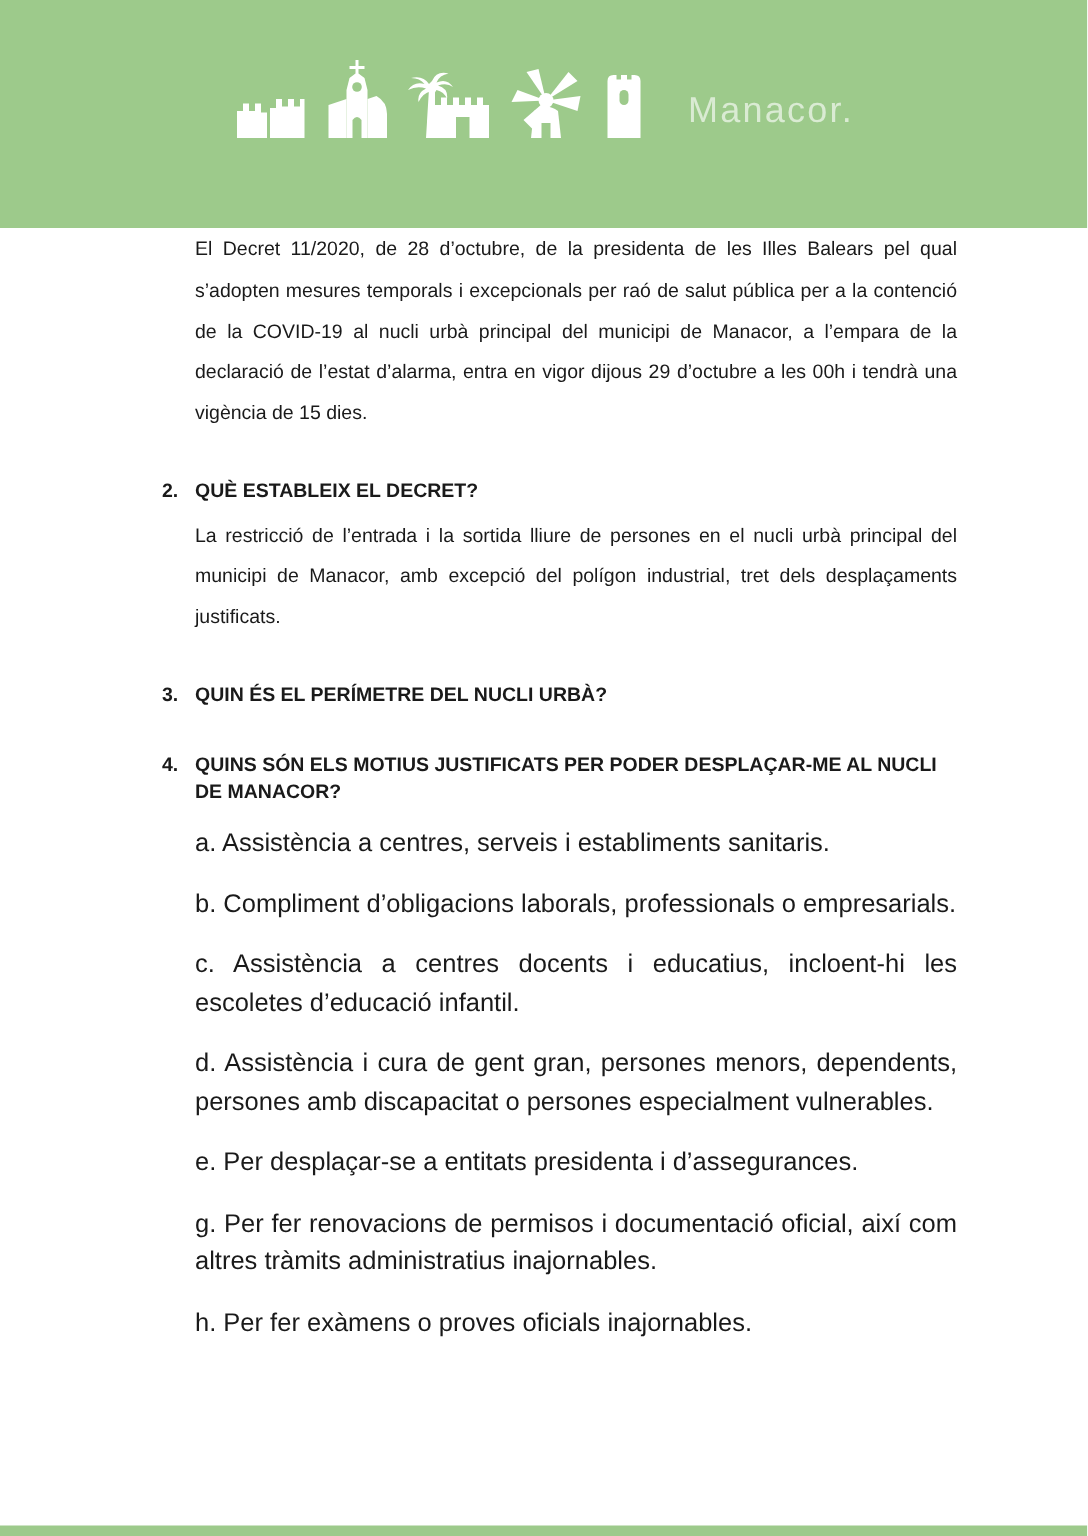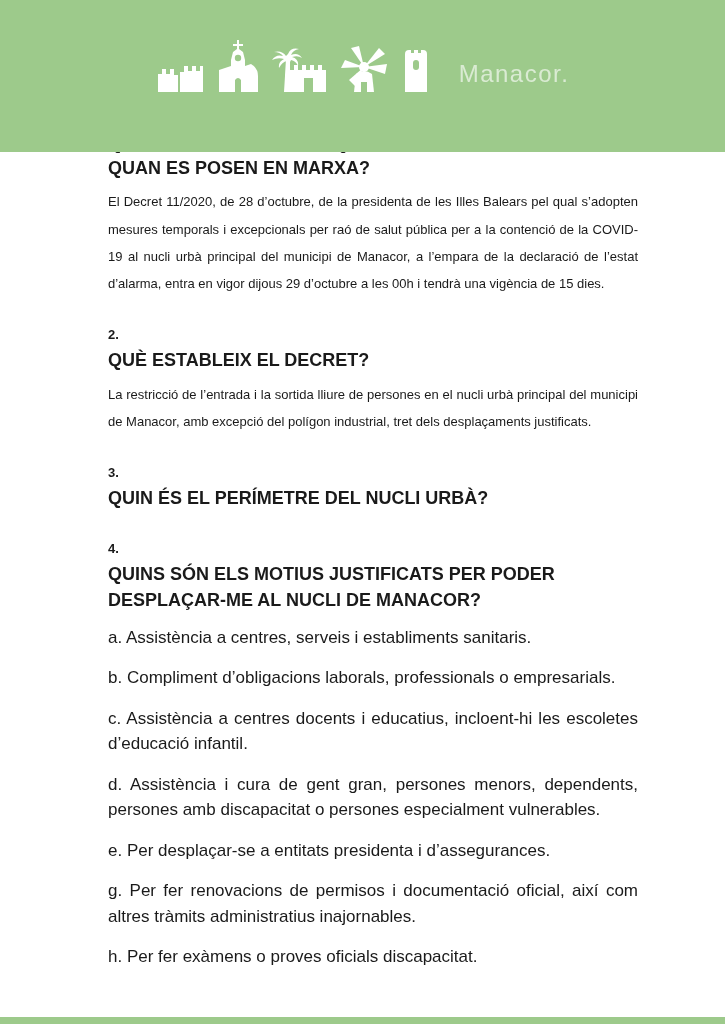--- a/index.html
+++ b/index.html
@@ -58,31 +58,30 @@
     font-size: 13.5px;
     font-weight: bold;
     line-height: 1.55;
   }
   .faq {
     margin: 36px 87px 0 108px;
   }
   .faq-item {
     display: flex;
     margin-bottom: 29px;
-    flex-direction: column;
   }
   .faq-num {
     flex: 0 0 22px;
     font-size: 13px;
     font-weight: bold;
     line-height: 1.4;
   }
   .faq-content { flex: 1; }
   .faq-question {
-    font-size: 18px;
+    font-size: 13px;
     font-weight: bold;
     line-height: 1.4;
   }
   .faq-answer {
     margin-top: 7px;
     font-size: 13px;
     line-height: 2.1;
     text-align: justify;
   }
   .faq-subitem {
@@ -186,21 +185,21 @@
     <div class="faq-item">
       <div class="faq-num">4.</div>
       <div class="faq-content">
         <div class="faq-question">QUINS SÓN ELS MOTIUS JUSTIFICATS PER PODER DESPLAÇAR-ME AL NUCLI DE MANACOR?</div>
         <div class="faq-subitem first">a. Assistència a centres, serveis i establiments sanitaris.</div>
         <div class="faq-subitem">b. Compliment d’obligacions laborals, professionals o empresarials.</div>
         <div class="faq-subitem">c. Assistència a centres docents i educatius, incloent-hi les escoletes d’educació infantil.</div>
         <div class="faq-subitem">d. Assistència i cura de gent gran, persones menors, dependents, persones amb discapacitat o persones especialment vulnerables.</div>
         <div class="faq-subitem">e. Per desplaçar-se a entitats presidenta i d’assegurances.</div>
         <div class="faq-subitem">g. Per fer renovacions de permisos i documentació oficial, així com altres tràmits administratius inajornables.</div>
-        <div class="faq-subitem">h. Per fer exàmens o proves oficials discapacitat.</div>
+        <div class="faq-subitem">h. Per fer exàmens o proves oficials inajornables.</div>
       </div>
     </div>
 
   </div>
 
   <div class="footer-band"></div>
 
 </div>
 
 </body></html>

